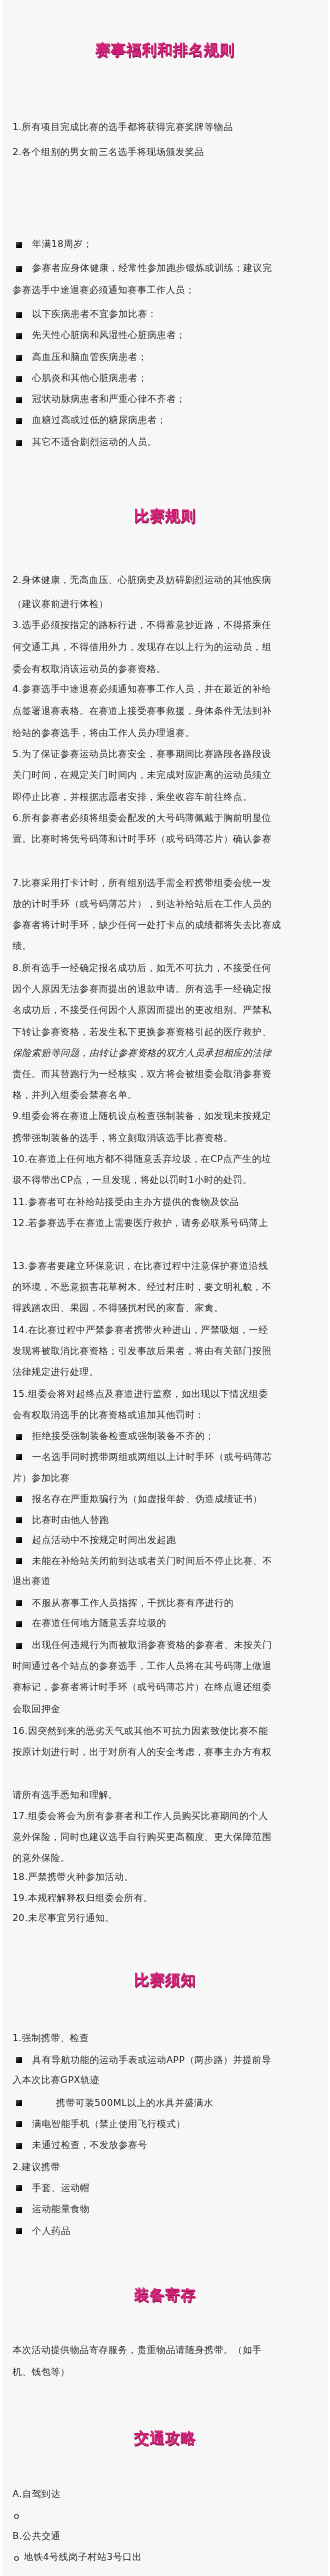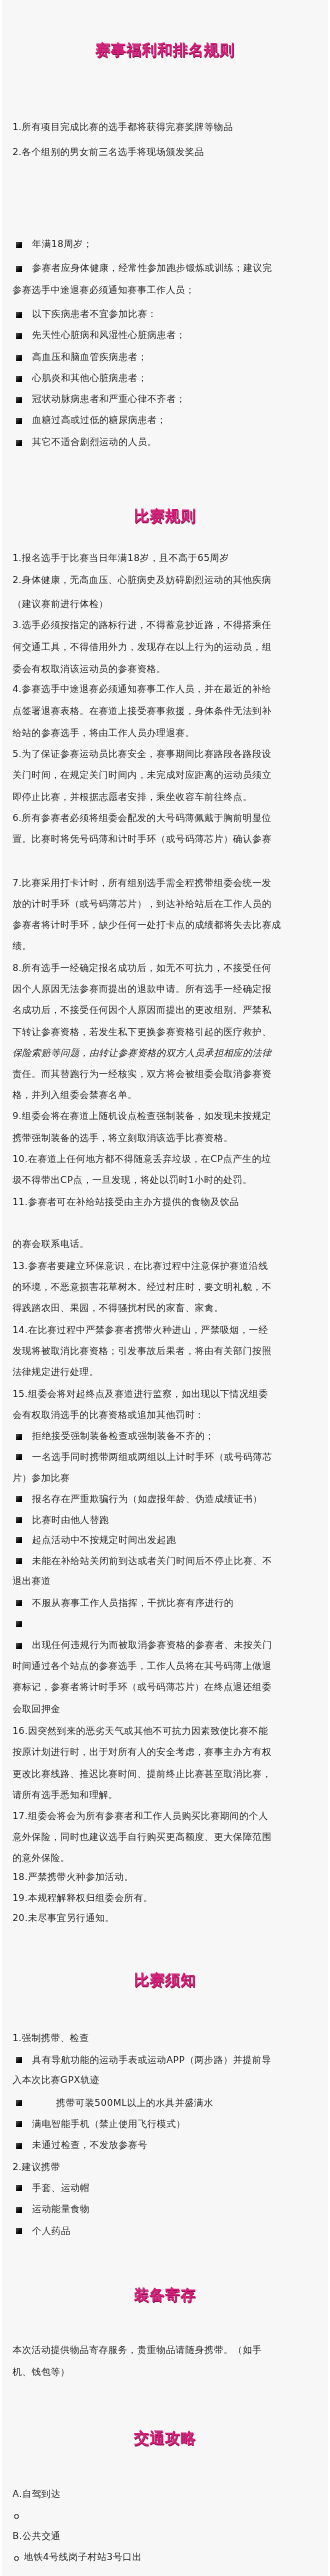--- a/index.html
+++ b/index.html
@@ -91,21 +91,20 @@
     <div class="line bline" style="top: 351px;">高血压和脑血管疾病患者；</div>
     <span class="bullet" style="top: 355px;"></span>
     <div class="line bline" style="top: 372px;">心肌炎和其他心脏病患者；</div>
     <span class="bullet" style="top: 376px;"></span>
     <div class="line bline" style="top: 393px;">冠状动脉病患者和严重心律不齐者；</div>
     <span class="bullet" style="top: 397px;"></span>
     <div class="line bline" style="top: 414px;">血糖过高或过低的糖尿病患者；</div>
     <span class="bullet" style="top: 418px;"></span>
     <div class="line bline" style="top: 436px;">其它不适合剧烈运动的人员。</div>
     <span class="bullet" style="top: 440px;"></span>
-    <div class="line" style="top: 552px;">1.报名选手于比赛当日年满18岁，且不高于65周岁</div>
     <div class="line" style="top: 574px;">2.身体健康，无高血压、心脏病史及妨碍剧烈运动的其他疾病</div>
     <div class="line" style="top: 598px;">（建议赛前进行体检）</div>
     <div class="line" style="top: 619px;">3.选手必须按指定的路标行进，不得蓄意抄近路，不得搭乘任</div>
     <div class="line" style="top: 641px;">何交通工具，不得借用外力，发现存在以上行为的运动员，组</div>
     <div class="line" style="top: 663px;">委会有权取消该运动员的参赛资格。</div>
     <div class="line" style="top: 683px;">4.参赛选手中途退赛必须通知赛事工作人员，并在最近的补给</div>
     <div class="line" style="top: 705px;">点签署退赛表格。在赛道上接受赛事救援，身体条件无法到补</div>
     <div class="line" style="top: 727px;">给站的参赛选手，将由工作人员办理退赛。</div>
     <div class="line" style="top: 748px;">5.为了保证参赛运动员比赛安全，赛事期间比赛路段各路段设</div>
     <div class="line" style="top: 769px;">关门时间，在规定关门时间内，未完成对应距离的运动员须立</div>
@@ -121,21 +120,21 @@
     <div class="line" style="top: 1004px;">名成功后，不接受任何因个人原因而提出的更改组别。严禁私</div>
     <div class="line" style="top: 1026px;">下转让参赛资格，若发生私下更换参赛资格引起的医疗救护、</div>
     <div class="line" style="top: 1047px; font-style: italic;">保险索赔等问题，由转让参赛资格的双方人员承担相应的法律</div>
     <div class="line" style="top: 1068px;">责任。而其替跑行为一经核实，双方将会被组委会取消参赛资</div>
     <div class="line" style="top: 1089px;">格，并列入组委会禁赛名单。</div>
     <div class="line" style="top: 1110px;">9.组委会将在赛道上随机设点检查强制装备，如发现未按规定</div>
     <div class="line" style="top: 1132px;">携带强制装备的选手，将立刻取消该选手比赛资格。</div>
     <div class="line" style="top: 1153px;">10.在赛道上任何地方都不得随意丢弃垃圾，在CP点产生的垃</div>
     <div class="line" style="top: 1174px;">圾不得带出CP点，一旦发现，将处以罚时1小时的处罚。</div>
     <div class="line" style="top: 1196px;">11.参赛者可在补给站接受由主办方提供的食物及饮品</div>
-    <div class="line" style="top: 1238px;">的赛会联系电话。</div>
+    <div class="line" style="top: 1217px;">12.若参赛选手在赛道上需要医疗救护，请务必联系号码薄上</div>
     <div class="line" style="top: 1260px;">13.参赛者要建立环保意识，在比赛过程中注意保护赛道沿线</div>
     <div class="line" style="top: 1281px;">的环境，不恶意损害花草树木。经过村庄时，要文明礼貌，不</div>
     <div class="line" style="top: 1302px;">得践踏农田、果园，不得骚扰村民的家畜、家禽。</div>
     <div class="line" style="top: 1324px;">14.在比赛过程中严禁参赛者携带火种进山，严禁吸烟，一经</div>
     <div class="line" style="top: 1345px;">发现将被取消比赛资格；引发事故后果者，将由有关部门按照</div>
     <div class="line" style="top: 1366px;">法律规定进行处理。</div>
     <div class="line" style="top: 1388px;">15.组委会将对起终点及赛道进行监察，如出现以下情况组委</div>
     <div class="line" style="top: 1409px;">会有权取消选手的比赛资格或追加其他罚时：</div>
     <div class="line bline" style="top: 1430px;">拒绝接受强制装备检查或强制装备不齐的；</div>
     <span class="bullet" style="top: 1434px;"></span>
@@ -146,29 +145,29 @@
     <span class="bullet" style="top: 1496px;"></span>
     <div class="line bline" style="top: 1514px;">比赛时由他人替跑</div>
     <span class="bullet" style="top: 1517px;"></span>
     <div class="line bline" style="top: 1534px;">起点活动中不按规定时间出发起跑</div>
     <span class="bullet" style="top: 1537px;"></span>
     <div class="line bline" style="top: 1555px;">未能在补给站关闭前到达或者关门时间后不停止比赛、不</div>
     <span class="bullet" style="top: 1558px;"></span>
     <div class="line" style="top: 1575px;">退出赛道</div>
     <div class="line bline" style="top: 1597px;">不服从赛事工作人员指挥，干扰比赛有序进行的</div>
     <span class="bullet" style="top: 1600px;"></span>
+    <div class="line bline" style="top: 1617px;">在赛道任何地方随意丢弃垃圾的</div>
     <span class="bullet" style="top: 1621px;"></span>
     <div class="line bline" style="top: 1639px;">出现任何违规行为而被取消参赛资格的参赛者、未按关门</div>
     <span class="bullet" style="top: 1643px;"></span>
     <div class="line" style="top: 1660px;">时间通过各个站点的参赛选手，工作人员将在其号码薄上做退</div>
     <div class="line" style="top: 1681px;">赛标记，参赛者将计时手环（或号码薄芯片）在终点退还组委</div>
     <div class="line" style="top: 1703px;">会取回押金</div>
     <div class="line" style="top: 1725px;">16.因突然到来的恶劣天气或其他不可抗力因素致使比赛不能</div>
     <div class="line" style="top: 1746px;">按原计划进行时，出于对所有人的安全考虑，赛事主办方有权</div>
-    <div class="line" style="top: 1768px;">更改比赛线路、推迟比赛时间、提前终止比赛甚至取消比赛，</div>
     <div class="line" style="top: 1789px;">请所有选手悉知和理解。</div>
     <div class="line" style="top: 1810px;">17.组委会将会为所有参赛者和工作人员购买比赛期间的个人</div>
     <div class="line" style="top: 1831px;">意外保险，同时也建议选手自行购买更高额度、更大保障范围</div>
     <div class="line" style="top: 1852px;">的意外保险。</div>
     <div class="line" style="top: 1871px;">18.严禁携带火种参加活动。</div>
     <div class="line" style="top: 1892px;">19.本规程解释权归组委会所有。</div>
     <div class="line" style="top: 1912px;">20.未尽事宜另行通知。</div>
     <div class="line" style="top: 2032px;">1.强制携带、检查</div>
     <div class="line bline" style="top: 2054px;">具有导航功能的运动手表或运动APP（两步路）并提前导</div>
     <span class="bullet" style="top: 2057px;"></span>

